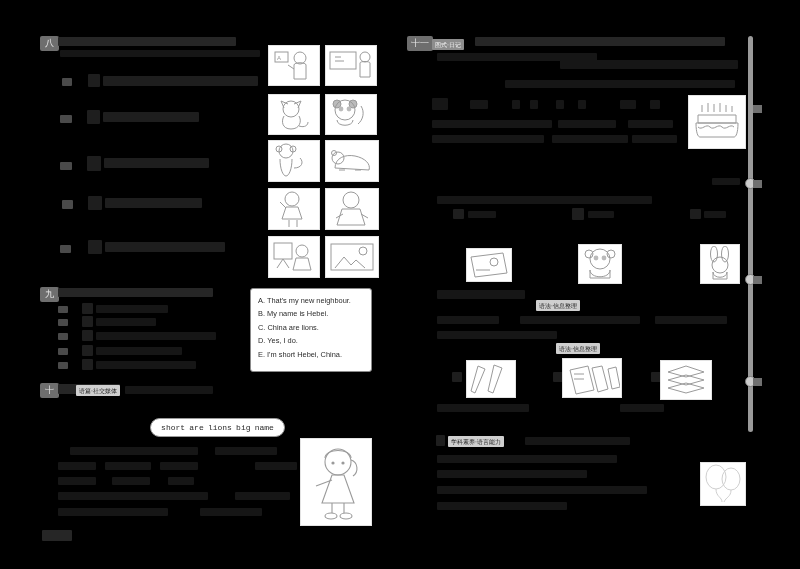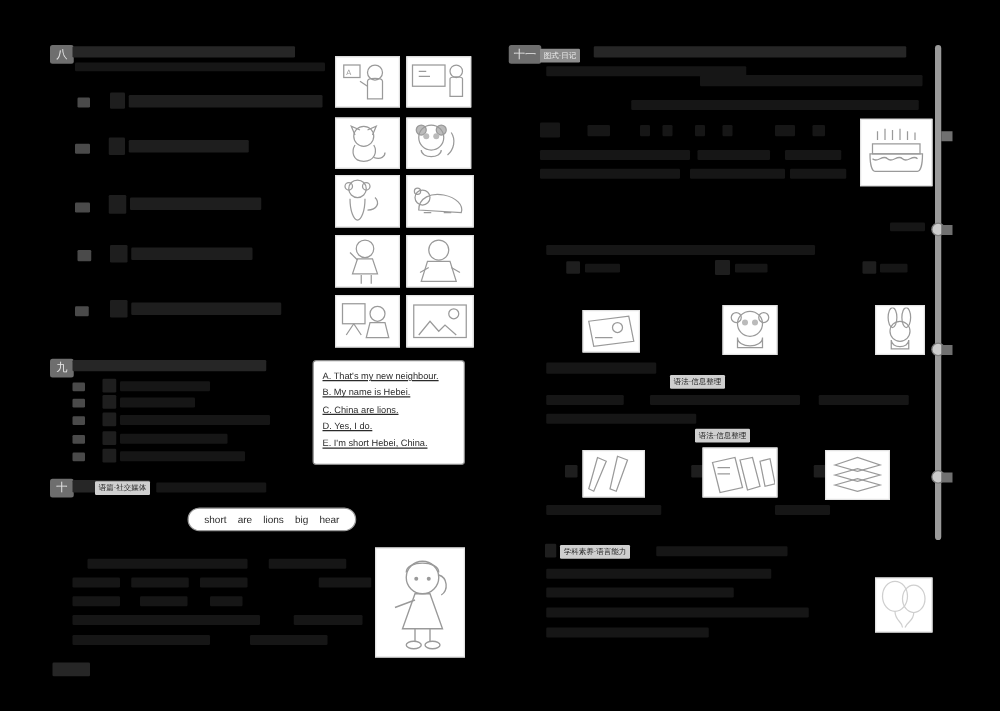--- a/index.html
+++ b/index.html
@@ -24,21 +24,21 @@
   .badge.dark{background:#8d8d8d;color:#f0f0f0;}
 
   
   .pic{position:absolute;background:#fff;border:1px solid #e3e3e3;
        overflow:hidden;display:flex;align-items:center;justify-content:center;}
   .pic svg{display:block;}
 
   
   .optbox{position:absolute;background:#fff;border:1px solid #8a8a8a;
           border-radius:3px;padding:5px 7px;box-sizing:border-box;}
-  .optbox .line{font-size:7.4px;line-height:13.4px;color:#2b2b2b;white-space:nowrap;text-decoration:underline;}
+  .optbox .line{font-size:7.4px;line-height:13.4px;color:#2b2b2b;white-space:nowrap;}
 
   .wordbank{position:absolute;background:#fff;border:1px solid #9a9a9a;
             border-radius:11px;display:flex;align-items:center;
             justify-content:space-around;box-sizing:border-box;padding:0 8px;}
   .wordbank span{font-size:8px;color:#2b2b2b;}
 
   
   .qn{position:absolute;background:#4a4a4a;border-radius:1px;}
 
   
@@ -190,26 +190,26 @@
     <div class="line">C. China are lions.</div>
     <div class="line">D. Yes, I do.</div>
     <div class="line">E. I'm short Hebei, China.</div>
   </div>
 
   <div class="chip" style="left:40px;top:383px;width:13px;">十</div>
   <div class="rb dd" style="left:58px;top:384px;width:62px;height:10px;"></div>
   <div class="badge" style="left:76px;top:385px;">语篇·社交媒体</div>
   <div class="rb" style="left:125px;top:386px;width:88px;height:8px;"></div>
 
-  <div class="wordbank" style="left:150px;top:406px;width:135px;height:19px;">
+  <div class="wordbank" style="left:150px;top:418px;width:135px;height:19px;font-family:Liberation Mono, monospace;">
     <span>short</span>
     <span>are</span>
     <span>lions</span>
     <span>big</span>
-    <span>hear</span>
+    <span>name</span>
   </div>
 
   <div class="rb" style="left:70px;top:447px;width:128px;height:8px;"></div>
   <div class="rb" style="left:215px;top:447px;width:62px;height:8px;"></div>
   <div class="rb" style="left:58px;top:462px;width:38px;height:8px;"></div>
   <div class="rb" style="left:105px;top:462px;width:46px;height:8px;"></div>
   <div class="rb" style="left:160px;top:462px;width:38px;height:8px;"></div>
   <div class="rb" style="left:255px;top:462px;width:42px;height:8px;"></div>
   <div class="rb" style="left:58px;top:477px;width:38px;height:8px;"></div>
   <div class="rb" style="left:112px;top:477px;width:38px;height:8px;"></div>

